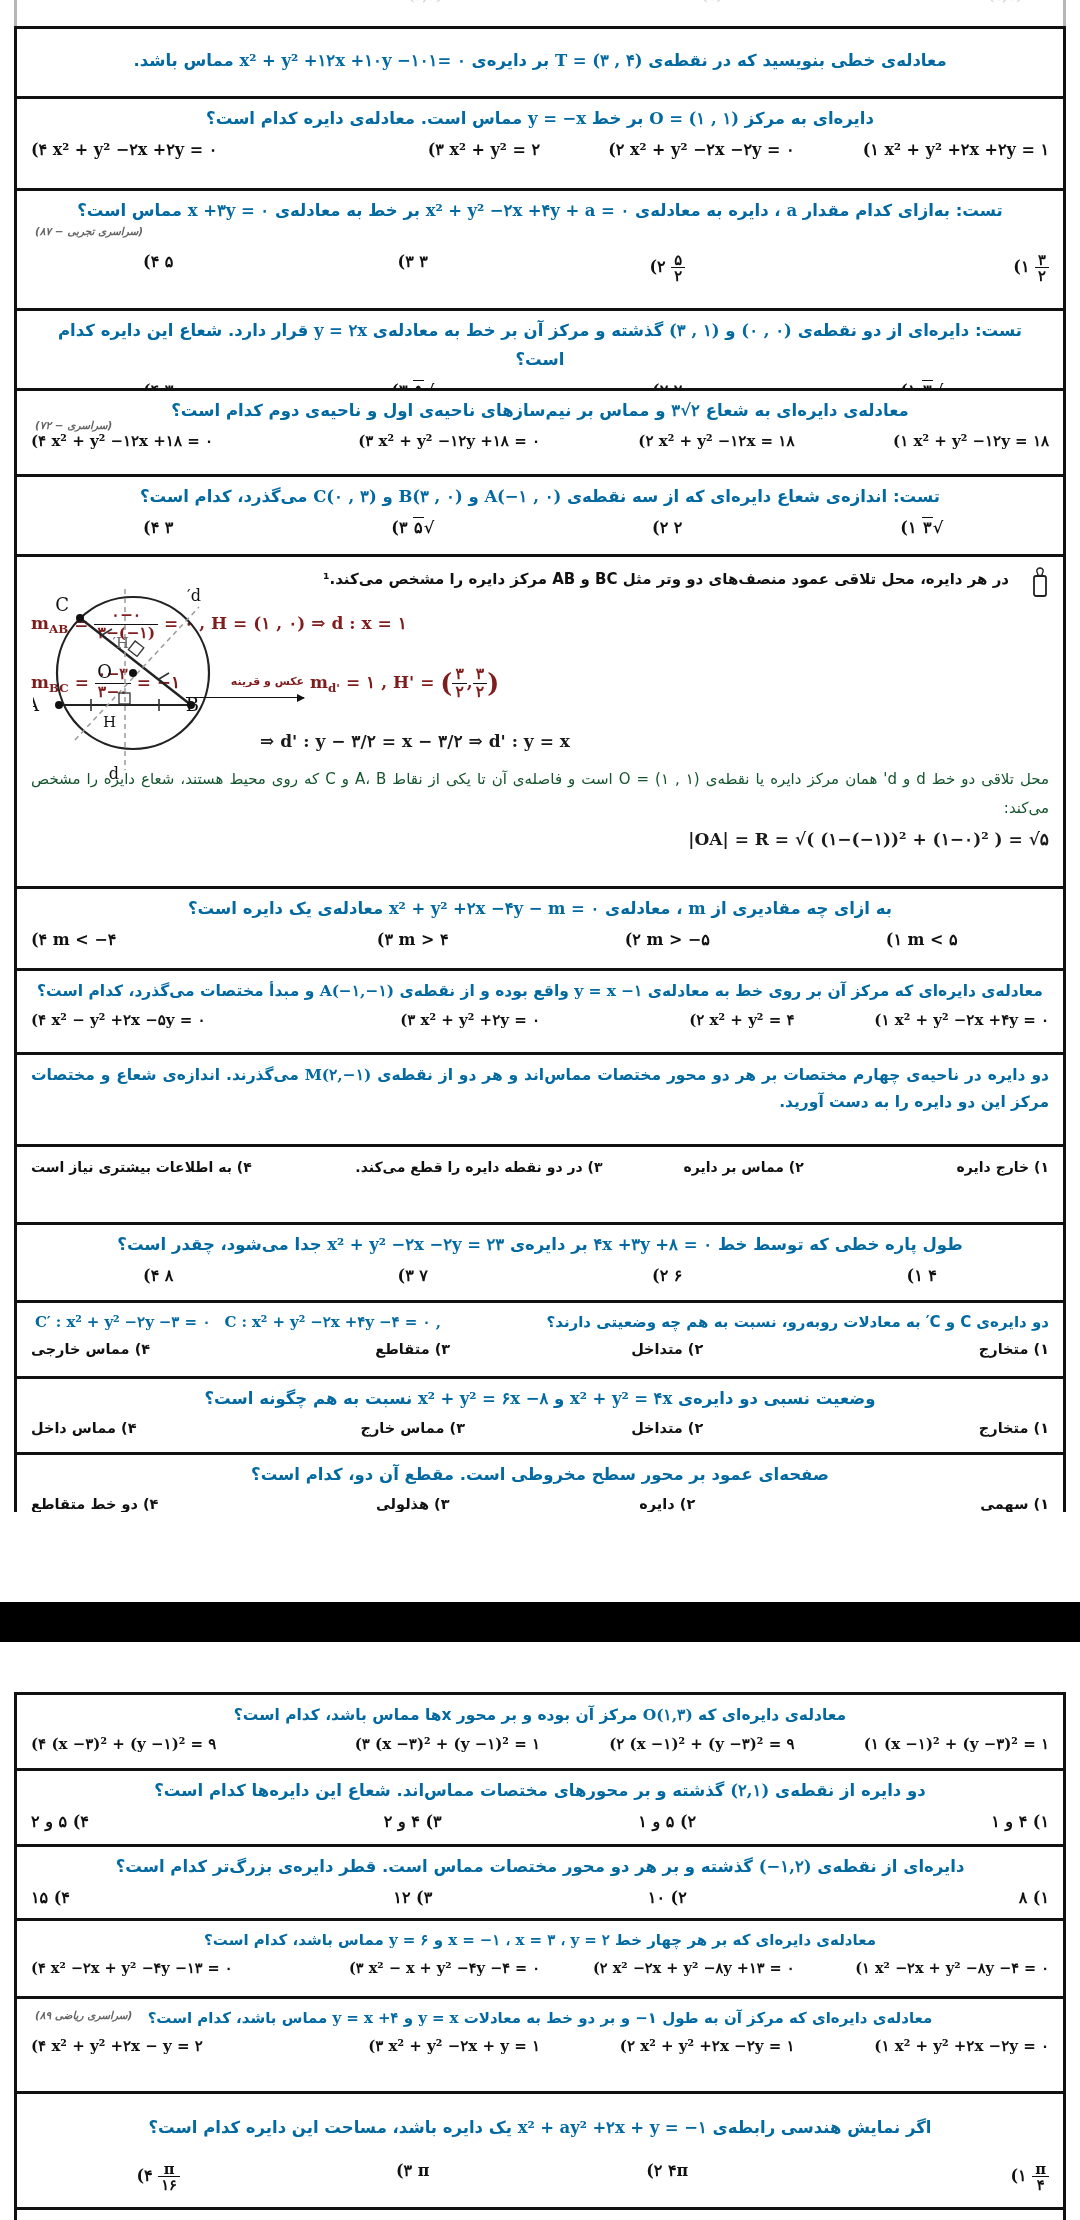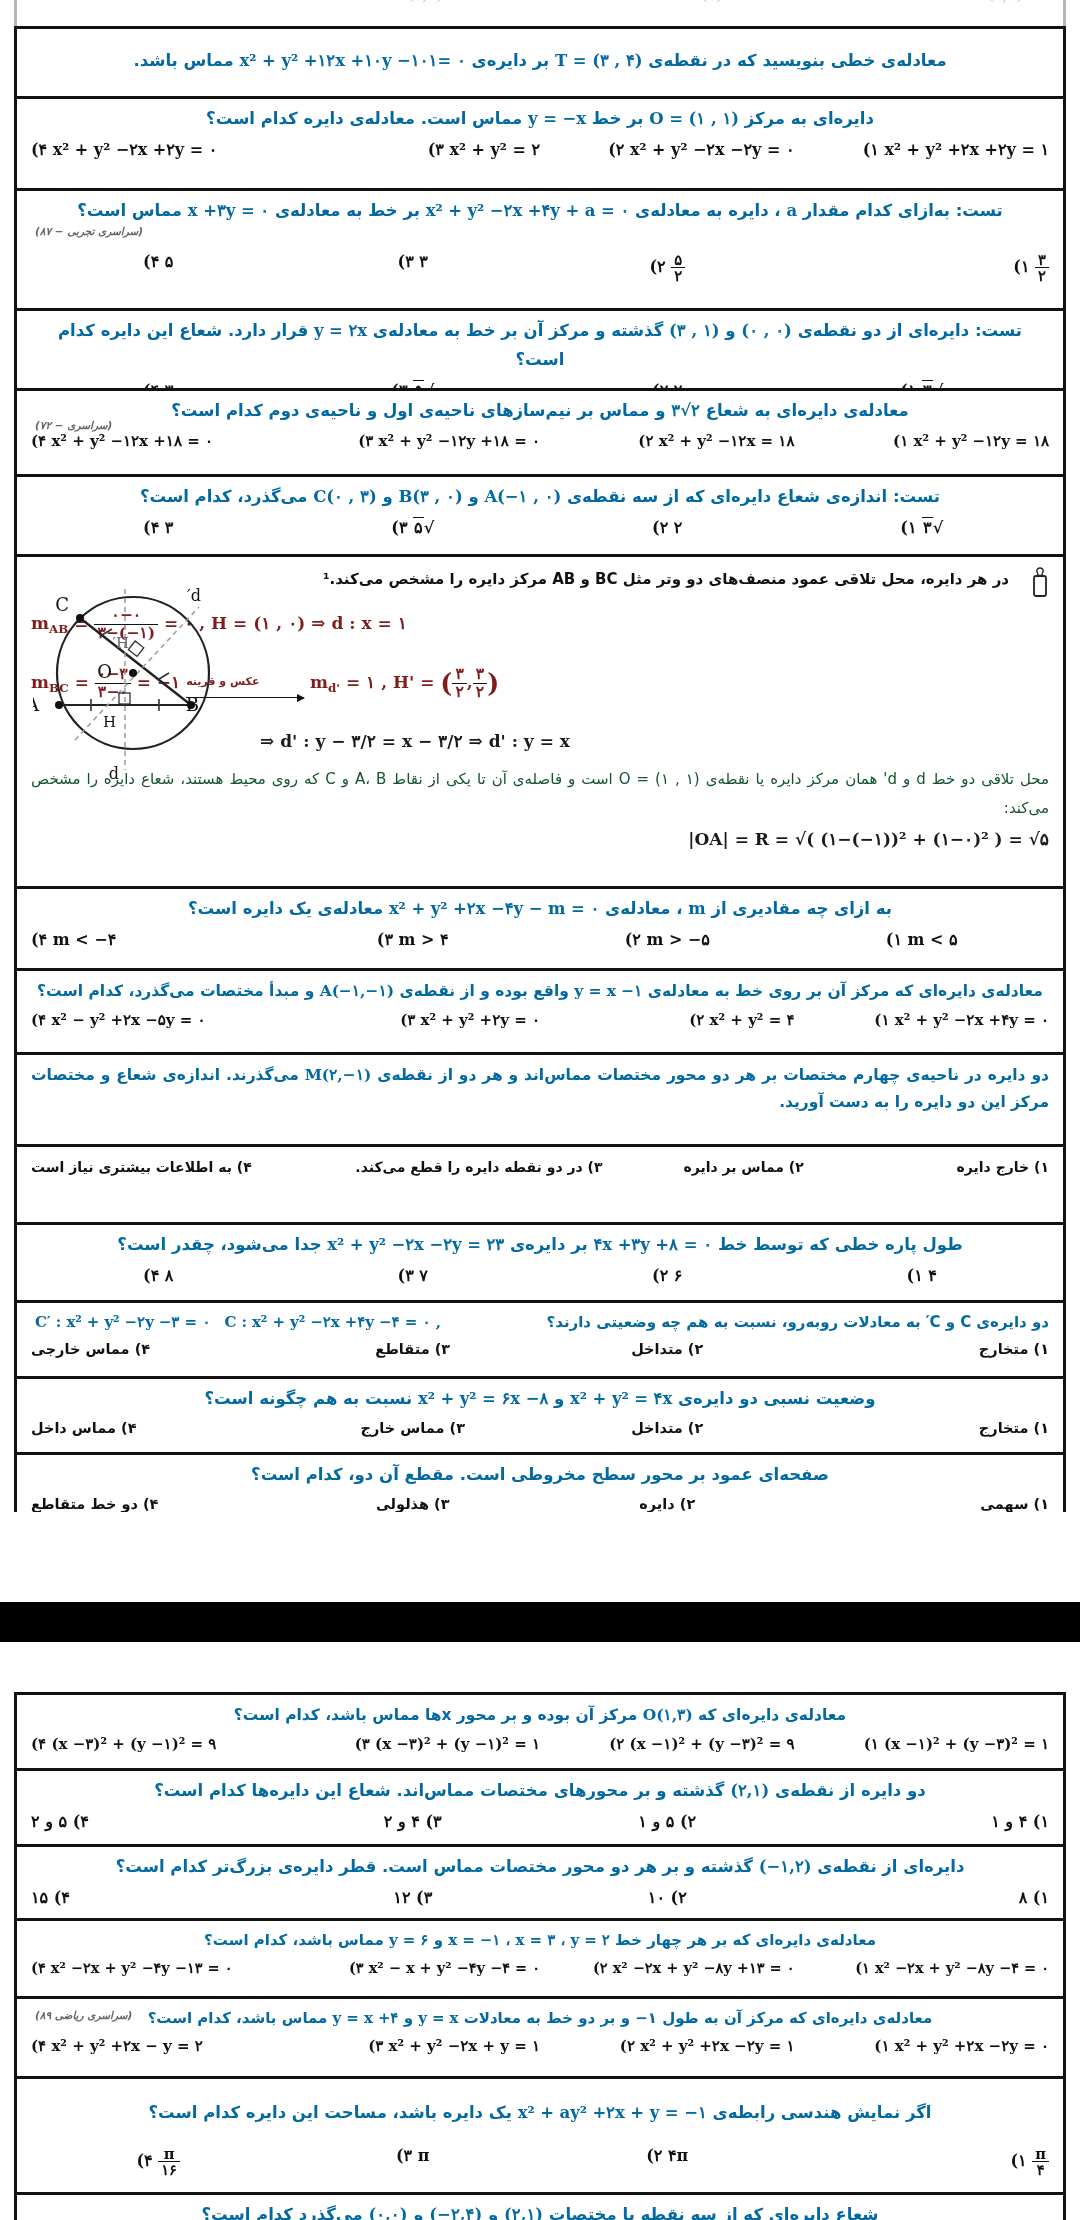--- a/index.html
+++ b/index.html
@@ -76,21 +76,21 @@
     position:absolute;right:12px;top:10px;width:22px;height:32px;
   }
   .figure{position:absolute;left:16px;top:8px;width:212px;height:218px;}
   .work{
     margin-right:250px;margin-top:10px;direction:ltr;text-align:left;
     font-family:"DejaVu Serif","Liberation Serif",serif;
     font-size:17px;font-weight:600;line-height:2.45;color:#7f1d1d;
   }
   .work .line{display:block;white-space:nowrap;}
   .arrowlbl{
-    position:relative;display:inline-block;min-width:118px;text-align:left;
+    position:relative;display:inline-block;min-width:118px;text-align:right;
     font-family:"DejaVu Sans","Liberation Sans",sans-serif;
     font-size:11px;font-weight:700;direction:rtl;
     vertical-align:middle;
   }
   .arrowlbl .ar{
     display:block;height:0;border-top:1.6px solid #111;margin-top:1px;position:relative;
   }
   .arrowlbl .ar:after{
     content:"";position:absolute;right:-1px;top:-4px;
     border-left:8px solid #111;border-top:4px solid transparent;border-bottom:4px solid transparent;
@@ -477,21 +477,21 @@
         <span>مماس باشد، کدام است؟</span>
       </div>
       <div class="opts" style="font-size:14.5px;">
         <div class="opt"><span class="mathi">x² −۲x + y² −۸y −۴ = ۰</span> <span class="num">۱)</span></div>
         <div class="opt"><span class="mathi">x² −۲x + y² −۸y +۱۳ = ۰</span> <span class="num">۲)</span></div>
         <div class="opt"><span class="mathi">x² − x + y² −۴y −۴ = ۰</span> <span class="num">۳)</span></div>
         <div class="opt l"><span class="mathi">x² −۲x + y² −۴y −۱۳ = ۰</span> <span class="num">۴)</span></div>
       </div>
     </div>
 
-    <div class="qrow" style="height:80px;">
+    <div class="qrow" style="height:95px;">
       <div class="src" style="top:10px;">(سراسری ریاضی ۸۹)</div>
       <div class="stem" style="text-align:center;font-size:15px;">
         <span>معادله‌ی دایره‌ای که مرکز آن به طول ۱− و بر دو خط به معادلات</span>
         <span class="mathi">y = x</span>
         <span>و</span>
         <span class="mathi">y = x +۴</span>
         <span>مماس باشد، کدام است؟</span>
       </div>
       <div class="opts" style="font-size:15px;">
         <div class="opt"><span class="mathi">x² + y² +۲x −۲y = ۰</span> <span class="num">۱)</span></div>

